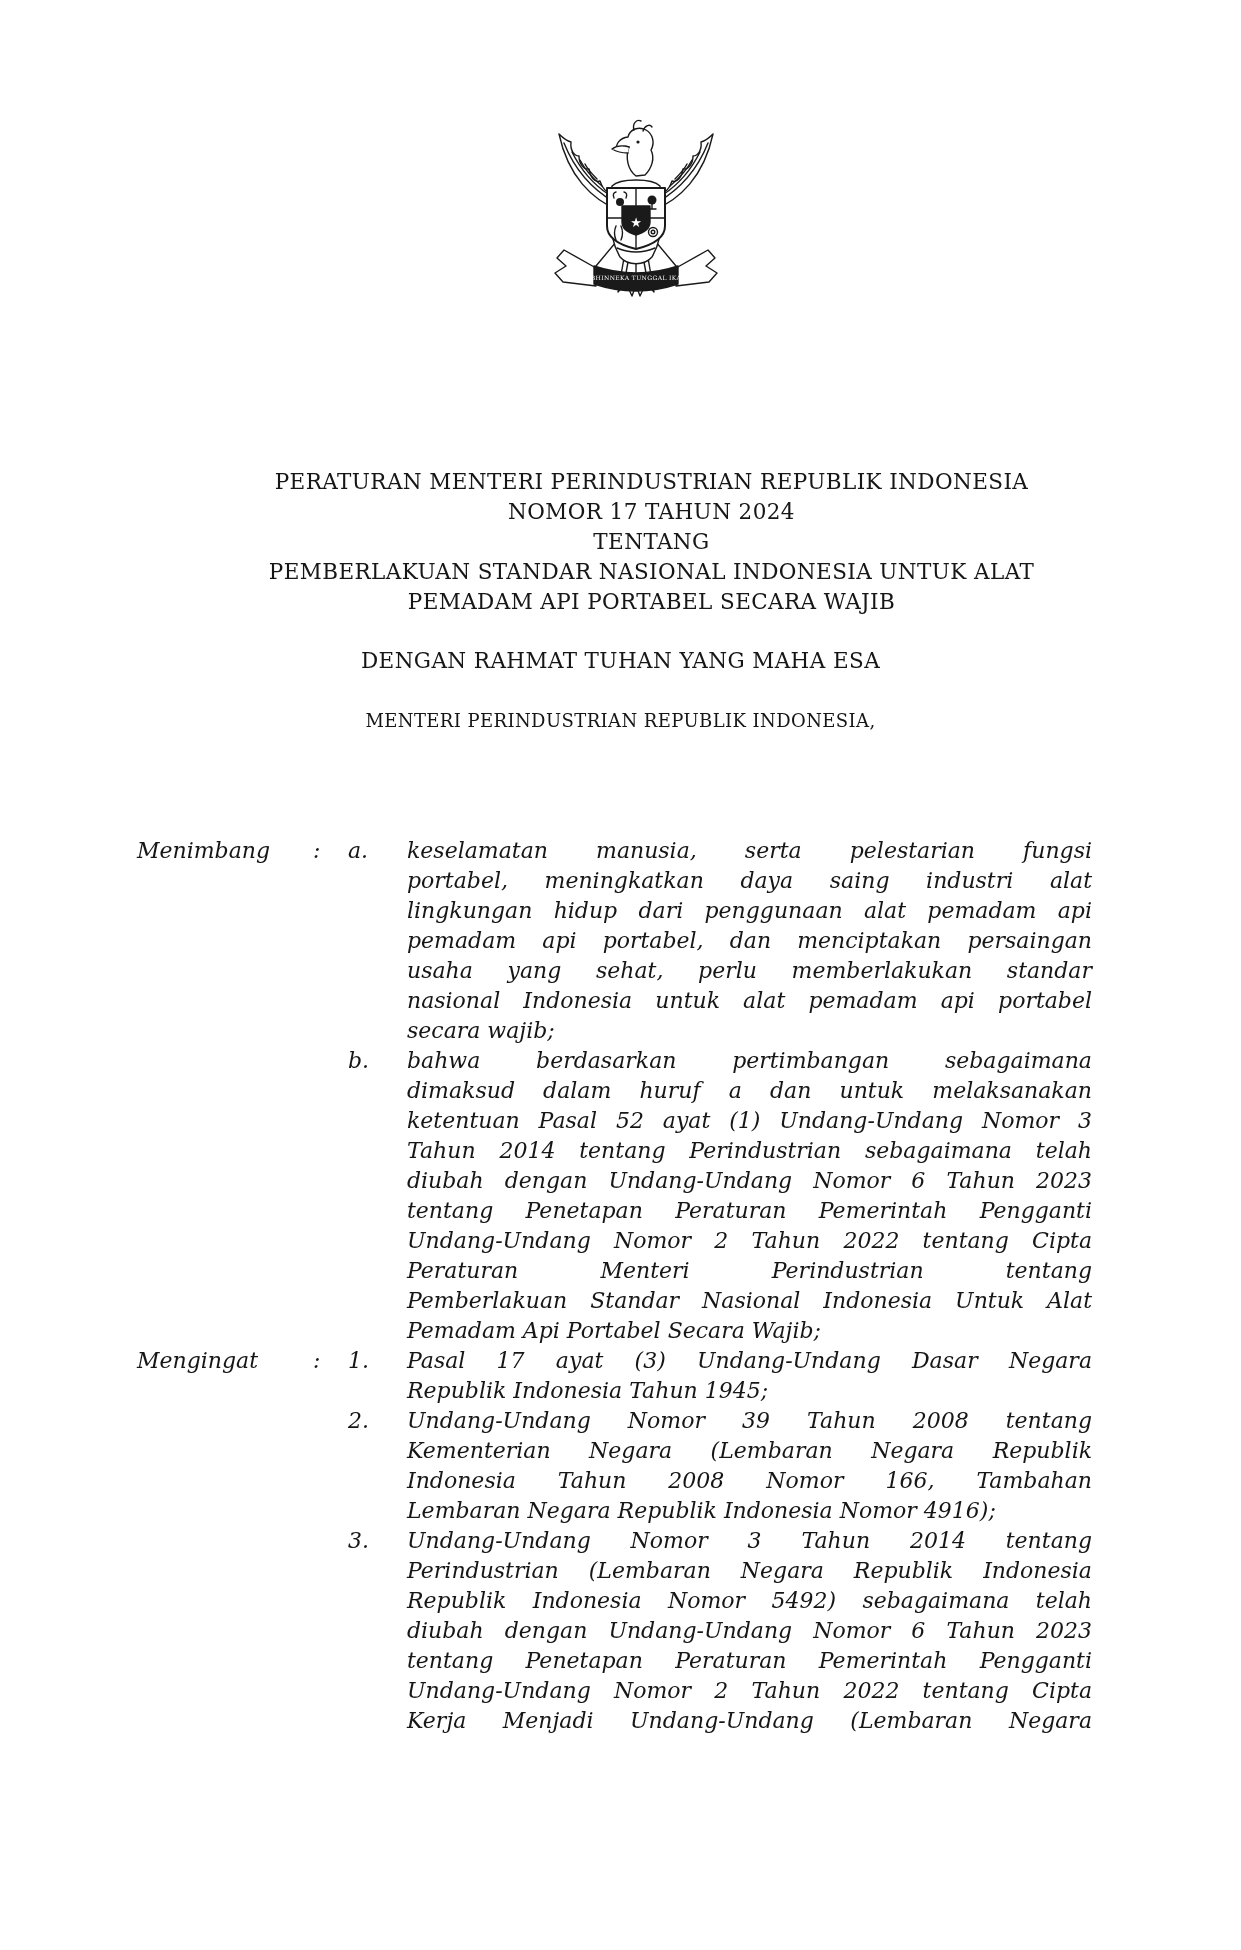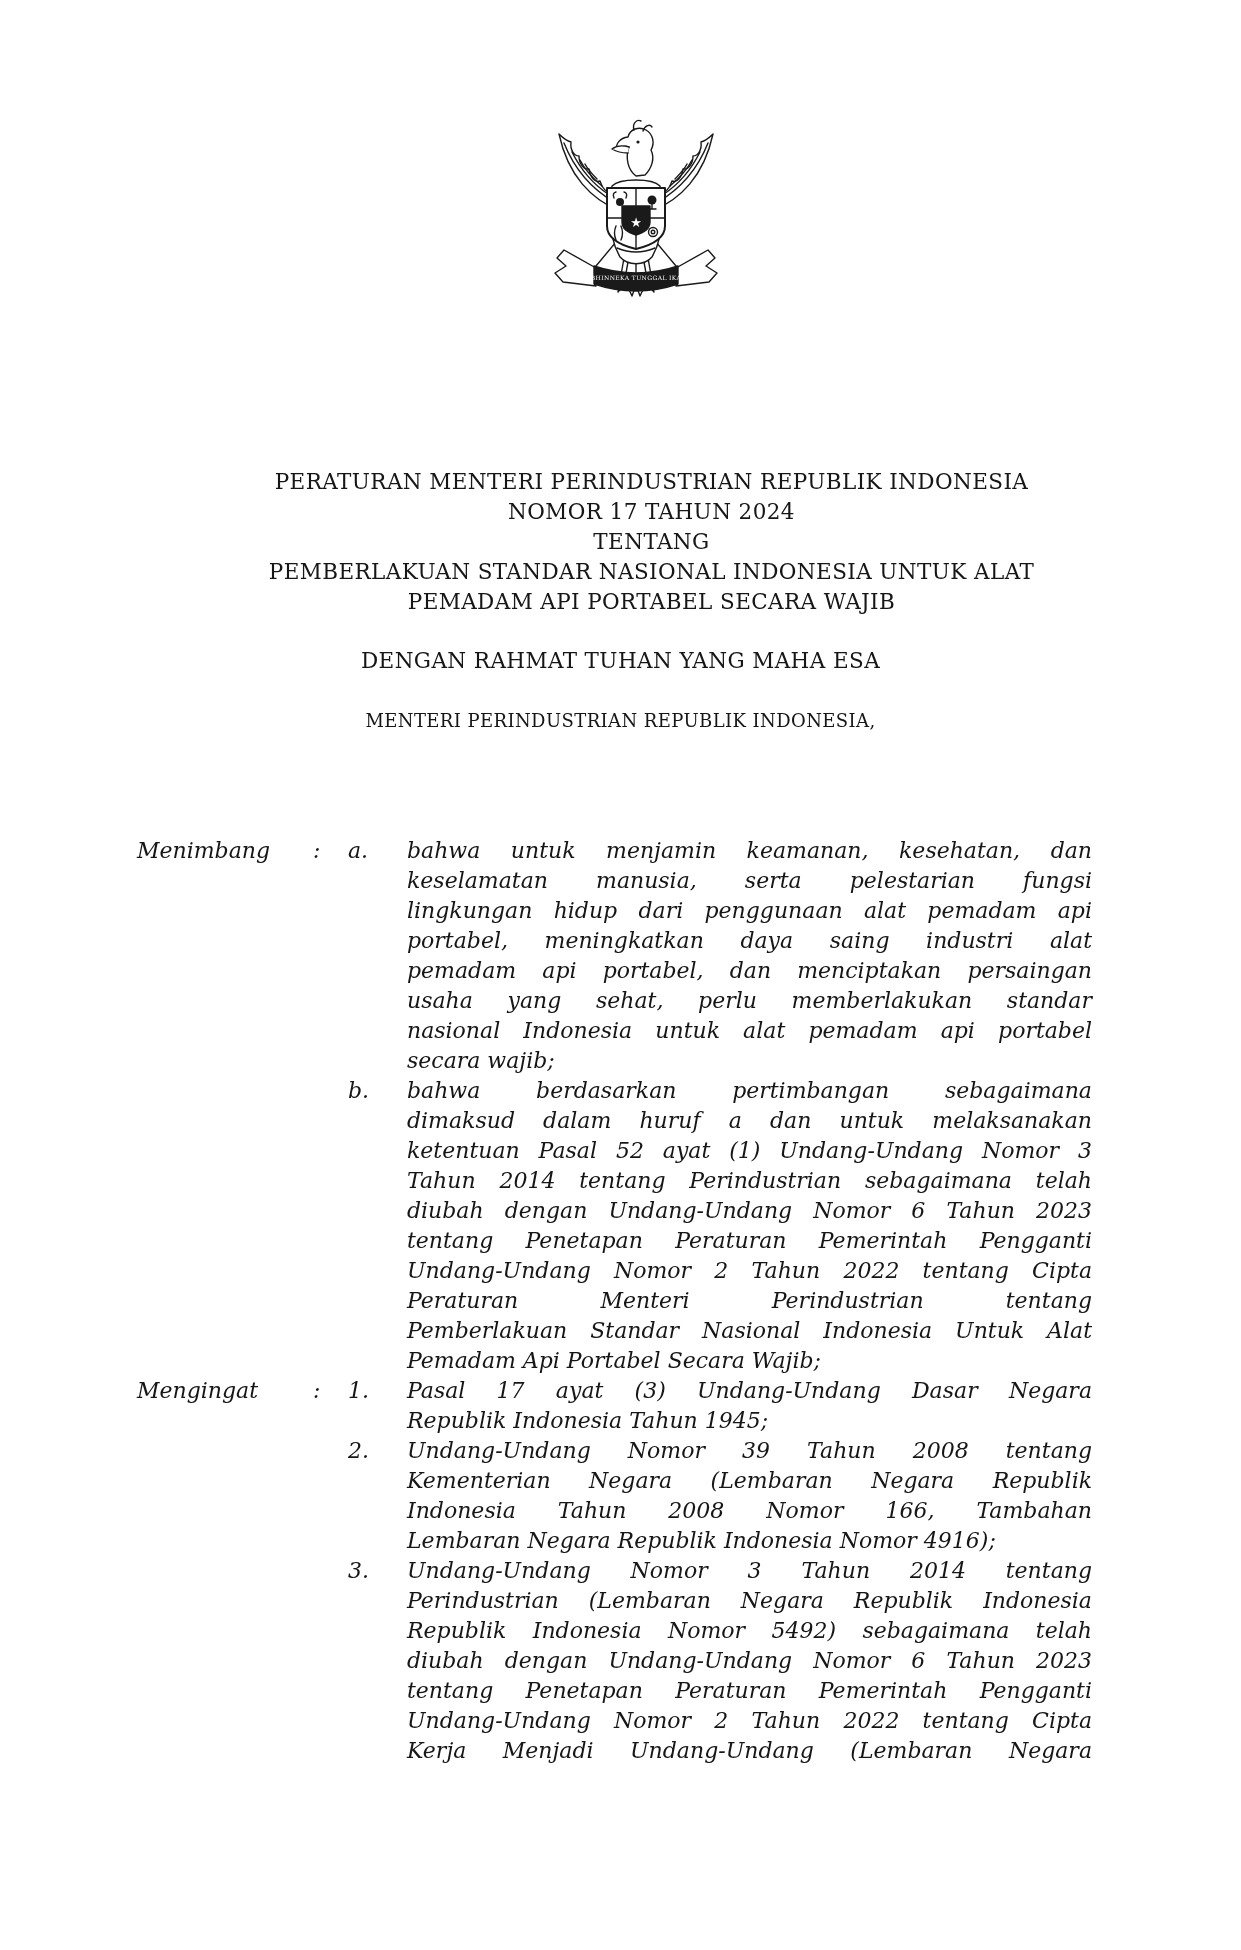--- a/index.html
+++ b/index.html
@@ -154,24 +154,23 @@
   <div class="authority">MENTERI PERINDUSTRIAN REPUBLIK INDONESIA,</div>
 
   <div class="preamble">
 
     <div class="section">
       <div class="cell-label">Menimbang</div>
       <div class="cell-colon">:</div>
 
       <div class="cell-marker">a.</div>
       <div class="cell-text">
-          <div class="jline">bahwa untuk menjamin keamanan, kesehatan, dan</div>
           <div class="jline">keselamatan manusia, serta pelestarian fungsi</div>
+          <div class="jline">portabel, meningkatkan daya saing industri alat</div>
           <div class="jline">lingkungan hidup dari penggunaan alat pemadam api</div>
-          <div class="jline">portabel, meningkatkan daya saing industri alat</div>
           <div class="jline">pemadam api portabel, dan menciptakan persaingan</div>
           <div class="jline">usaha yang sehat, perlu memberlakukan standar</div>
           <div class="jline">nasional Indonesia untuk alat pemadam api portabel</div>
           <div class="jline jline-final">secara wajib;</div>
         </div>
 
       <div class="cell-marker">b.</div>
       <div class="cell-text">
           <div class="jline">bahwa berdasarkan pertimbangan sebagaimana</div>
           <div class="jline">dimaksud dalam huruf a dan untuk melaksanakan</div>

